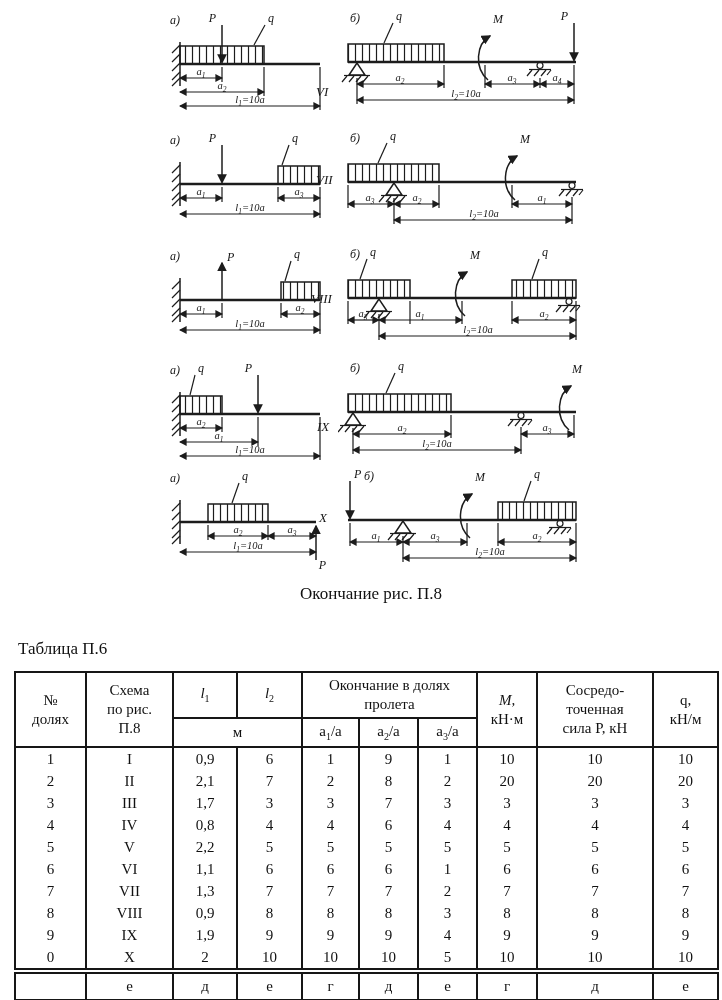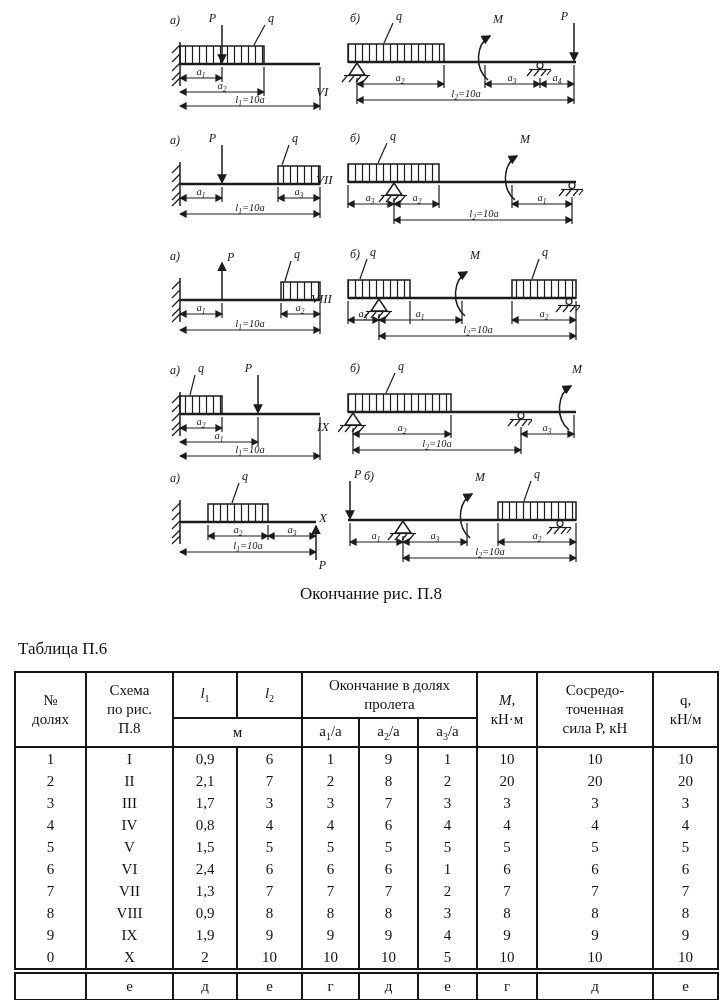--- a/index.html
+++ b/index.html
@@ -460,33 +460,33 @@
         <td>4</td>
         <td>6</td>
         <td>4</td>
         <td>4</td>
         <td>4</td>
         <td>4</td>
       </tr>
       <tr>
         <td>5</td>
         <td>V</td>
-        <td>1,5</td>
+        <td>2,2</td>
         <td>5</td>
         <td>5</td>
         <td>5</td>
         <td>5</td>
         <td>5</td>
         <td>5</td>
         <td>5</td>
       </tr>
       <tr>
         <td>6</td>
         <td>VI</td>
-        <td>2,4</td>
+        <td>1,1</td>
         <td>6</td>
         <td>6</td>
         <td>6</td>
         <td>1</td>
         <td>6</td>
         <td>6</td>
         <td>6</td>
       </tr>
       <tr>
         <td>7</td>

